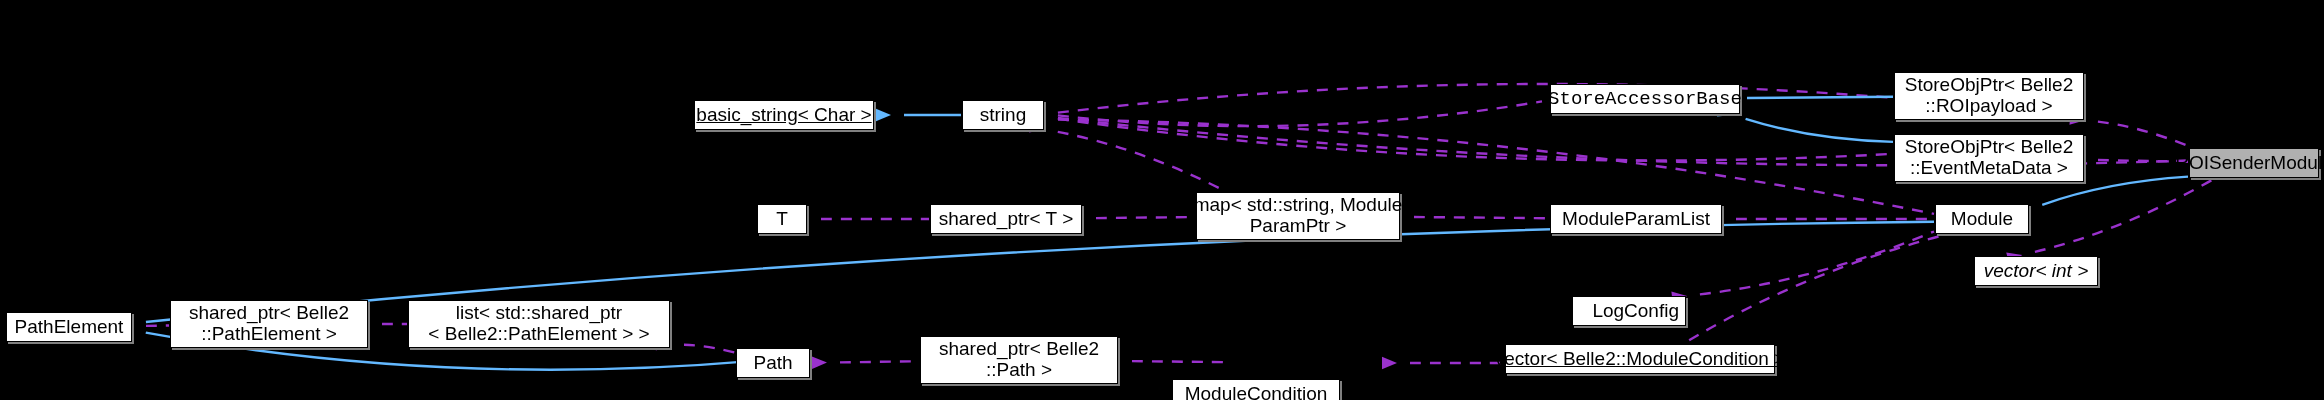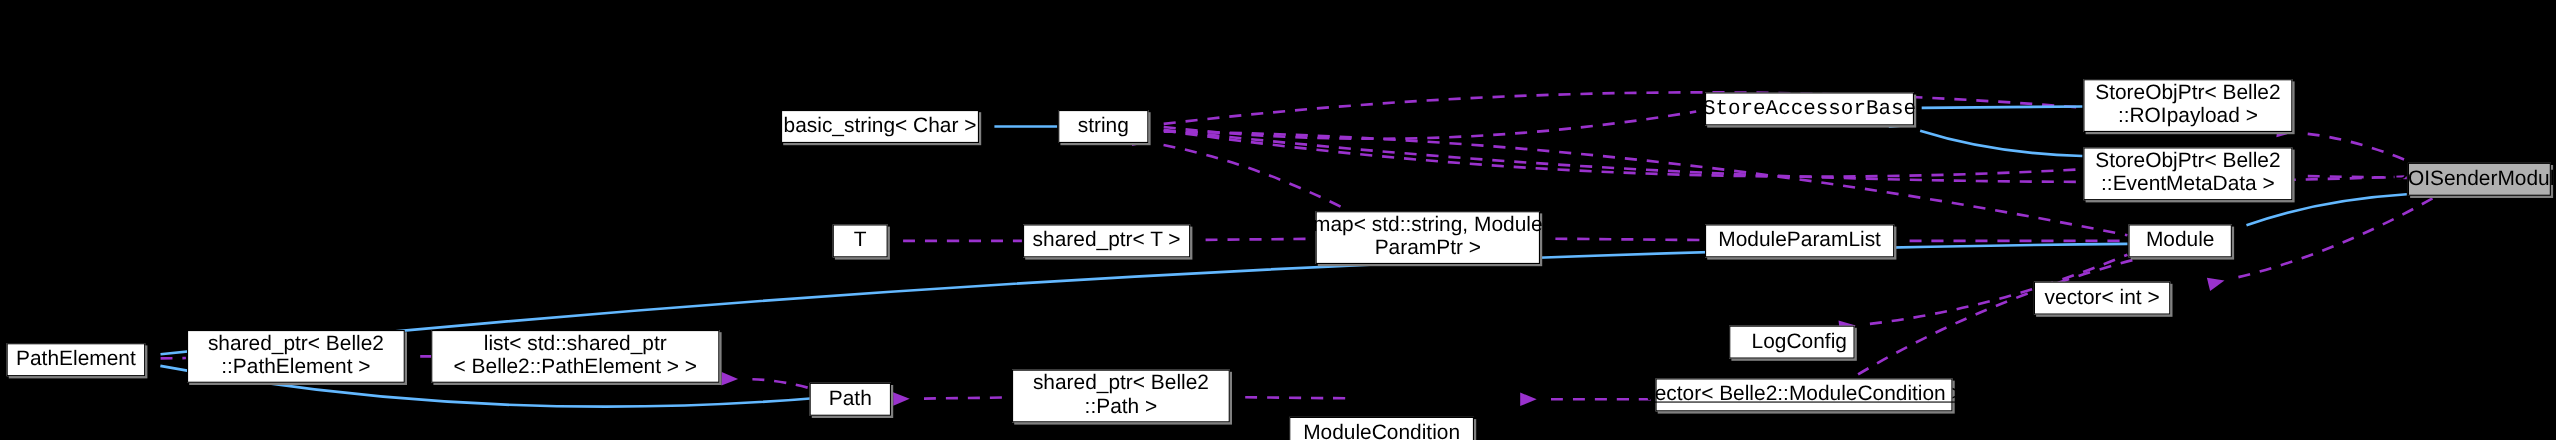--- a/index.html
+++ b/index.html
@@ -73,37 +73,37 @@
         <polygon points="0,0 -15,-6.2 -15,6.2" fill="#9a32cd" transform="translate(1119,361.02389078498294) rotate(0.5866257075105648)"></polygon>
         <polygon points="0,0 -15,-6.2 -15,6.2" fill="#9a32cd" transform="translate(1397,363) rotate(0)"></polygon>
         <polygon points="0,0 -15,-6.2 -15,6.2" fill="#9a32cd" transform="translate(1678,347) rotate(-30.803264572238888)"></polygon>
         <polygon points="0,0 -15,-6.2 -15,6.2" fill="#9a32cd" transform="translate(1687,295.8838526912181) rotate(-6.638048099327699)"></polygon>
       </g>
   </svg>
   <div id="nodes">
       <div class="node" style="left: 6px; top: 312px; width: 126px; height: 30px;"><span>PathElement</span></div>
       <div class="node" style="left: 170px; top: 300px; width: 198px; height: 48px;"><span>shared_ptr&lt; Belle2
 ::PathElement &gt;</span></div>
-      <div class="node" style="left: 392px; top: 300px; width: 262px; height: 48px;"><span>list&lt; std::shared_ptr
+      <div class="node" style="left: 408px; top: 300px; width: 262px; height: 48px;"><span>list&lt; std::shared_ptr
 &lt; Belle2::PathElement &gt; &gt;</span></div>
       <div class="node" style="left: 736px; top: 348px; width: 74px; height: 30px;"><span>Path</span></div>
       <div class="node" style="left: 920px; top: 336px; width: 198px; height: 48px;"><span>shared_ptr&lt; Belle2
 ::Path &gt;</span></div>
       <div class="node" style="left: 1172px; top: 348px; width: 168px; height: 30px; margin-top: 31px;"><span>ModuleCondition</span></div>
       <div class="node" style="left: 1505px; top: 344px; width: 270px; height: 30px; text-decoration: underline;"><span>vector&lt; Belle2::ModuleCondition &gt;</span></div>
       <div class="node" style="left: 1572px; top: 296px; width: 114px; height: 30px; justify-content: flex-end;"><span>LogConfig</span></div>
-      <div class="node" style="left: 710px; top: 100px; width: 180px; height: 30px;"><span>basic_string&lt; Char &gt;</span></div>
+      <div class="node" style="left: 694px; top: 100px; width: 180px; height: 30px; text-decoration: underline;"><span>basic_string&lt; Char &gt;</span></div>
       <div class="node" style="left: 962px; top: 100px; width: 82px; height: 30px;"><span>string</span></div>
       <div class="node" style="left: 757px; top: 204px; width: 50px; height: 30px;"><span>T</span></div>
       <div class="node" style="left: 930px; top: 204px; width: 152px; height: 30px;"><span>shared_ptr&lt; T &gt;</span></div>
       <div class="node" style="left: 1196px; top: 192px; width: 204px; height: 48px; justify-content: center;"><span>map&lt; std::string, Module
 ParamPtr &gt;</span></div>
       <div class="node" style="left: 1550px; top: 204px; width: 172px; height: 30px;"><span>ModuleParamList</span></div>
       <div class="node" style="left: 1935px; top: 204px; width: 94px; height: 30px; justify-content: center;"><span>Module</span></div>
-      <div class="node" style="left: 1849px; top: 256px; width: 124px; height: 30px;"><span>vector&lt; int &gt;</span></div>
+      <div class="node" style="left: 1974px; top: 256px; width: 124px; height: 30px; font-style: italic;"><span>vector&lt; int &gt;</span></div>
       <div class="node" style="left: 1550px; top: 84px; width: 190px; height: 30px; font-family: Liberation Mono, monospace;"><span>StoreAccessorBase</span></div>
       <div class="node" style="left: 1894px; top: 72px; width: 190px; height: 48px;"><span>StoreObjPtr&lt; Belle2
 ::ROIpayload &gt;</span></div>
       <div class="node" style="left: 1894px; top: 134px; width: 190px; height: 48px;"><span>StoreObjPtr&lt; Belle2
 ::EventMetaData &gt;</span></div>
       <div class="node focus" style="left: 2189px; top: 148px; width: 130px; height: 30px;"><span>ROISenderModule</span></div>
     </div>
 </div>
 
 </body></html>

